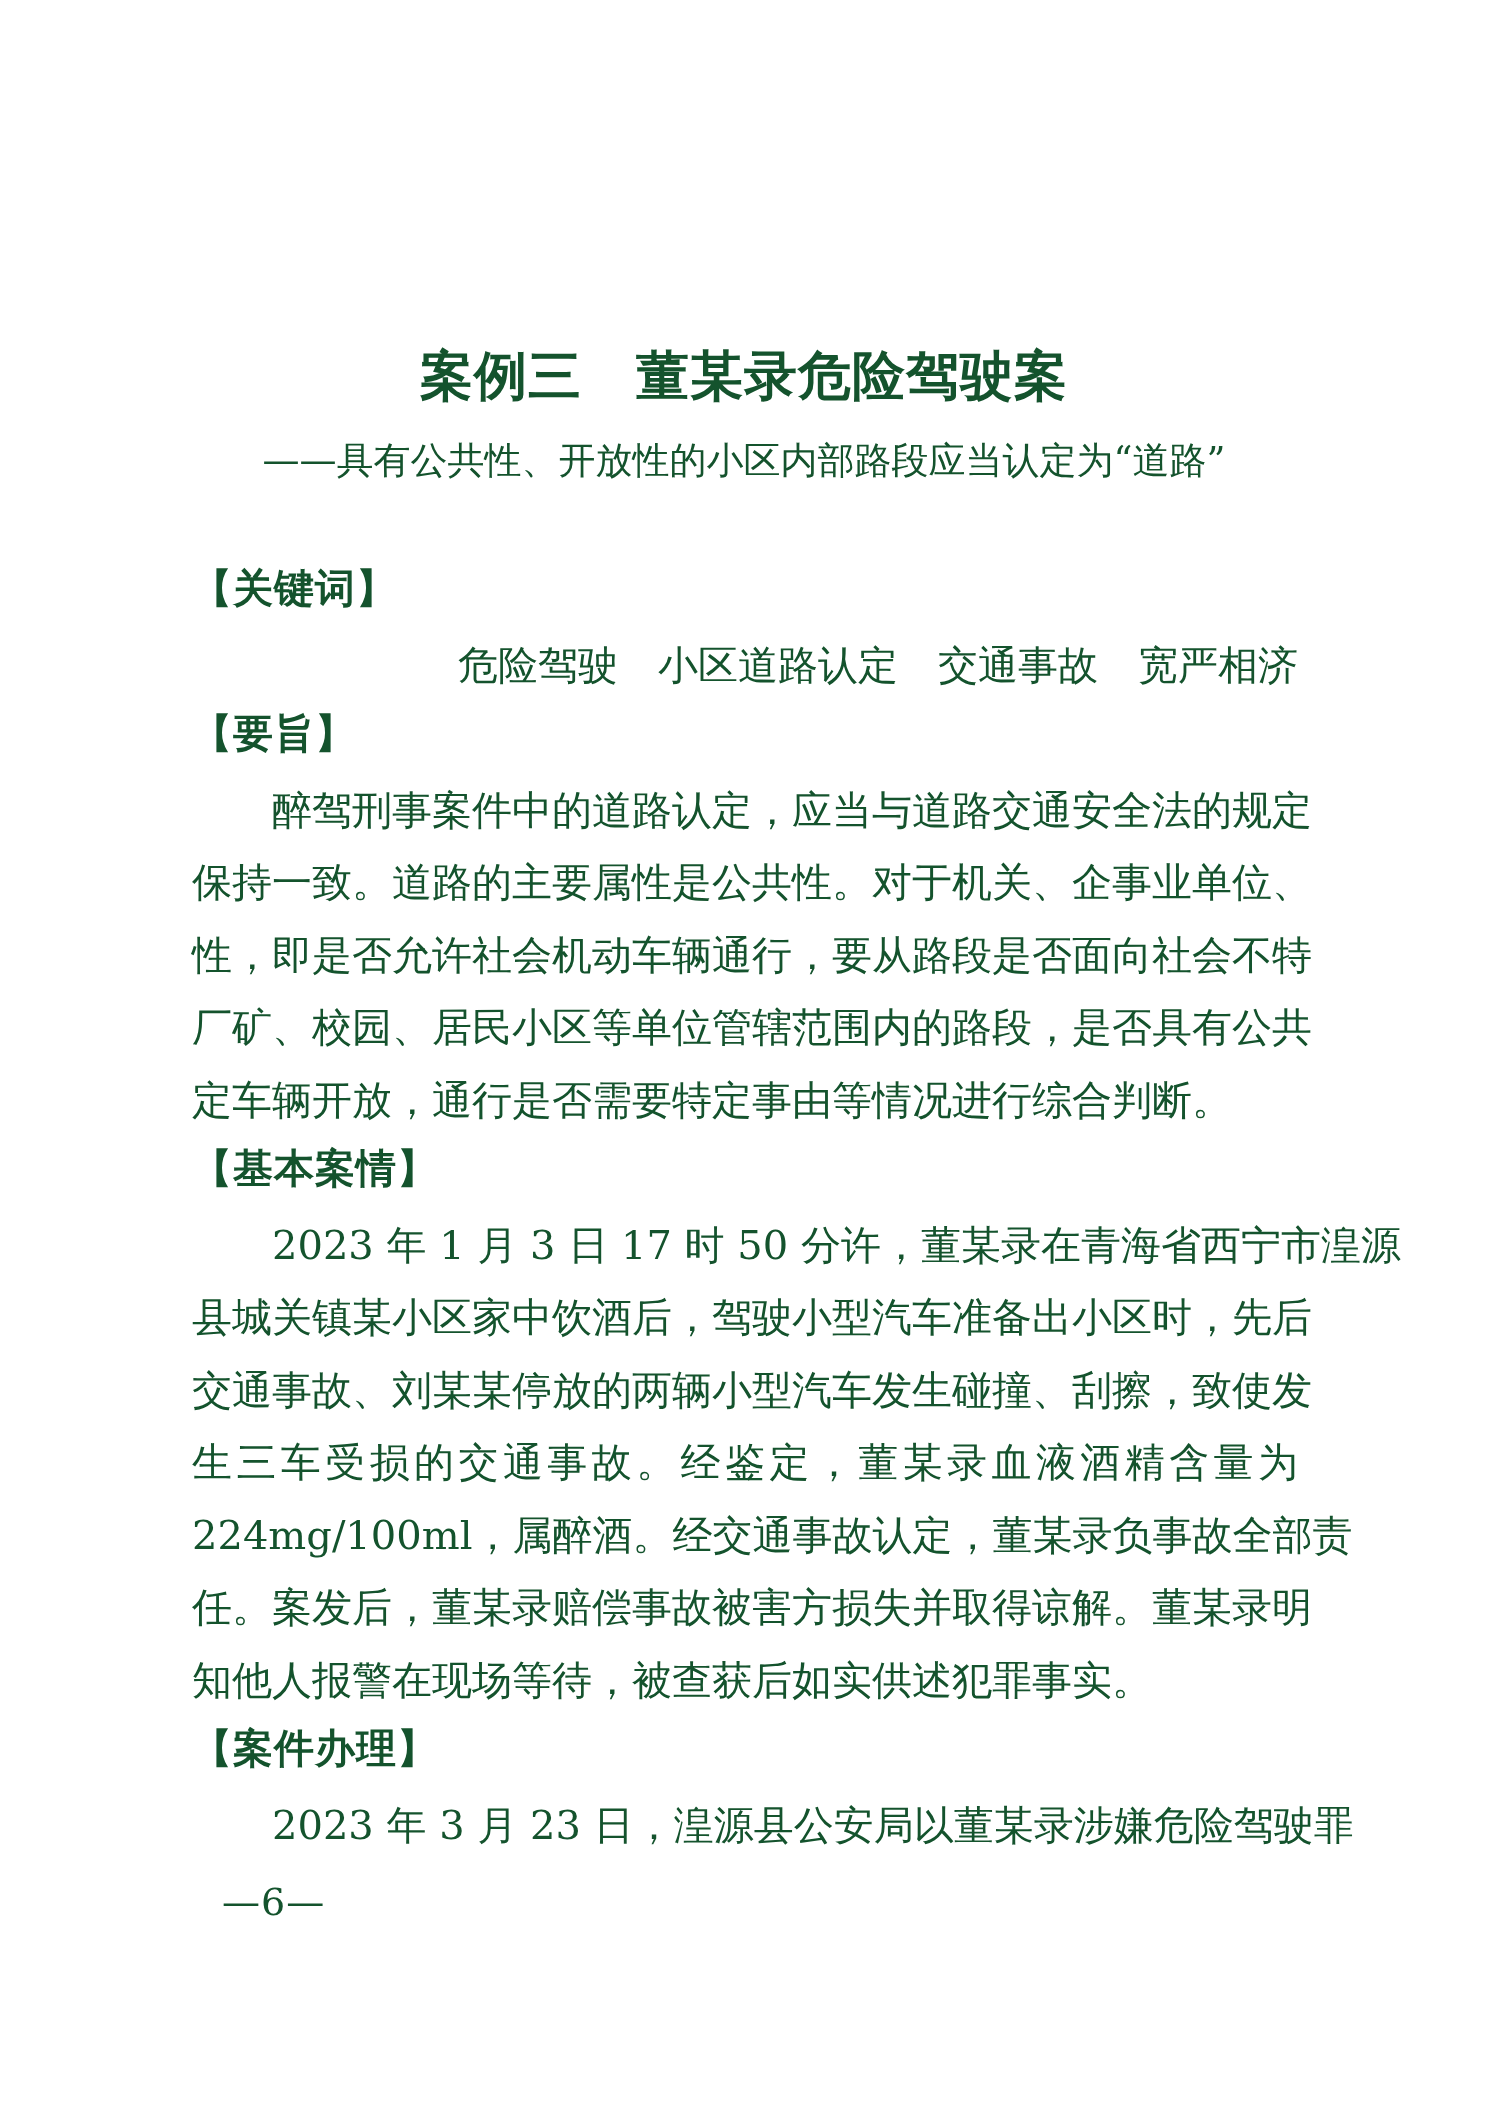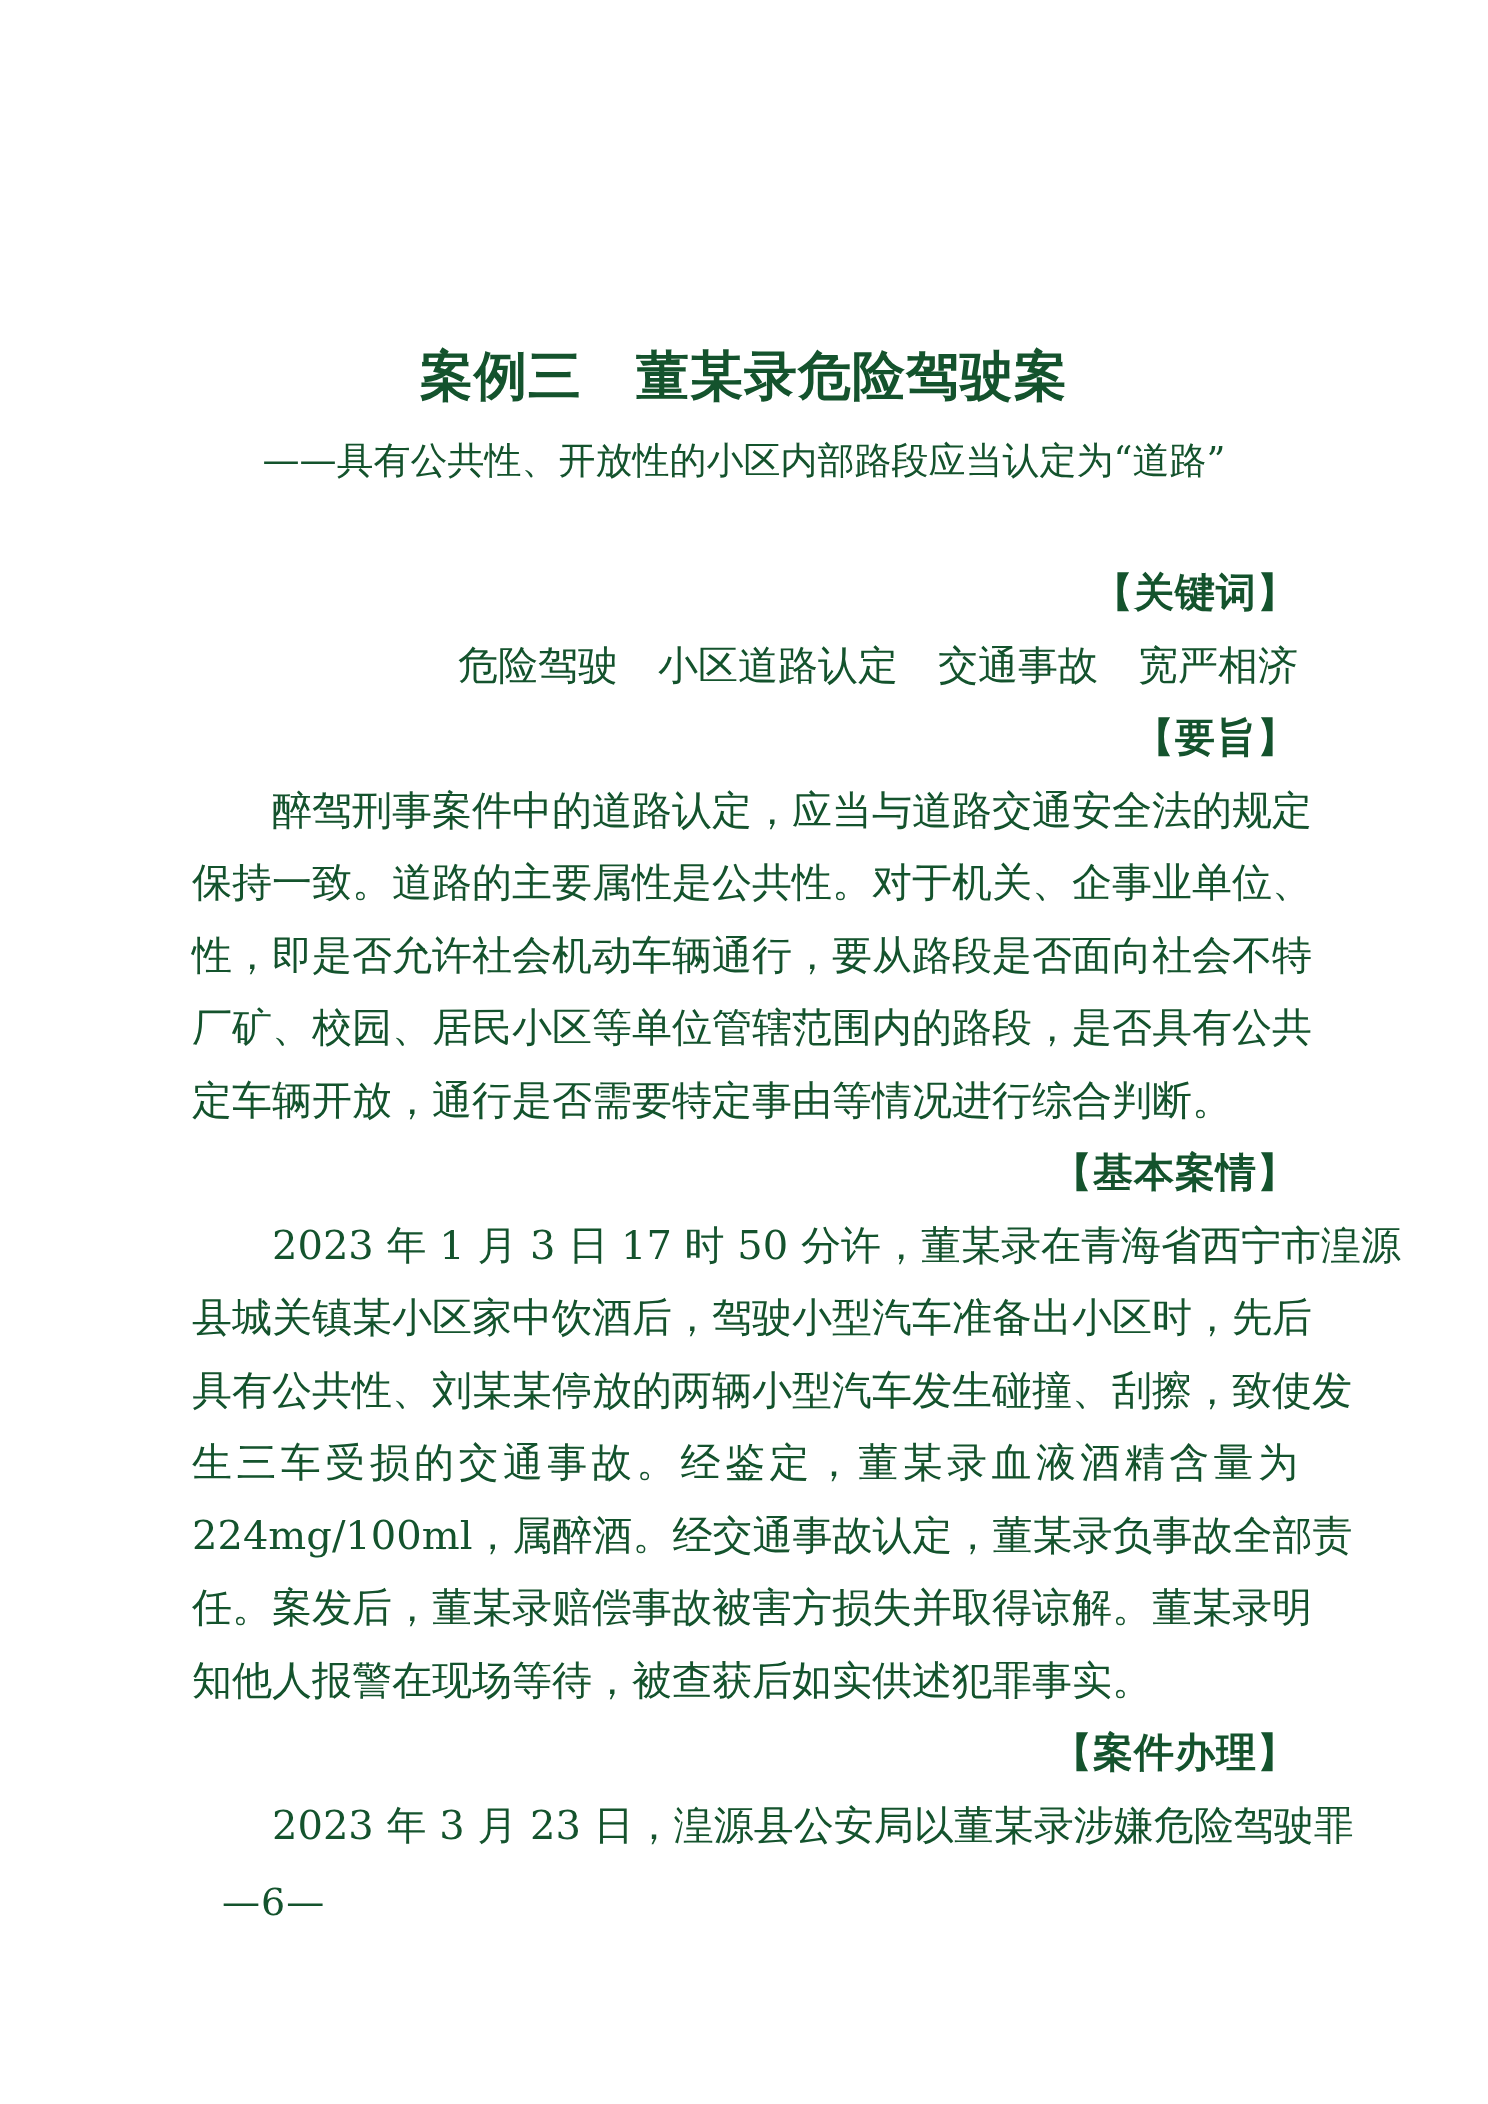--- a/index.html
+++ b/index.html
@@ -43,23 +43,23 @@
   }
   .body-block {
     position: absolute;
     left: 192px;
     width: 1106px;
     top: 556px;
     font-size: 40px;
     line-height: 72.5px;
   }
   .sec-heading {
-    font-family: Liberation Sans, sans-serif;
+    font-family: Liberation Mono, monospace;
     font-weight: bold;
-    text-align: right;
+    text-align: left;
     letter-spacing: 1px;
   }
   .line {
     text-align: justify;
     text-align-last: justify;
     white-space: nowrap;
     
   }
   .line.lastline {
     text-align-last: left;
@@ -102,21 +102,21 @@
     <div class="line indent">醉驾刑事案件中的道路认定，应当与道路交通安全法的规定</div>
     <div class="line">保持一致。道路的主要属性是公共性。对于机关、企事业单位、</div>
     <div class="line">性，即是否允许社会机动车辆通行，要从路段是否面向社会不特</div>
     <div class="line">厂矿、校园、居民小区等单位管辖范围内的路段，是否具有公共</div>
     <div class="line lastline">定车辆开放，通行是否需要特定事由等情况进行综合判断。</div>
 
     <div class="sec-heading">【基本案情】</div>
 
     <div class="line indent">2023 年 1 月 3 日 17 时 50 分许，董某录在青海省西宁市湟源</div>
     <div class="line">县城关镇某小区家中饮酒后，驾驶小型汽车准备出小区时，先后</div>
-    <div class="line">具有公共性、刘某某停放的两辆小型汽车发生碰撞、刮擦，致使发</div>
+    <div class="line">交通事故、刘某某停放的两辆小型汽车发生碰撞、刮擦，致使发</div>
     <div class="line">生三车受损的交通事故。经鉴定，董某录血液酒精含量为</div>
     <div class="line">224mg/100ml，属醉酒。经交通事故认定，董某录负事故全部责</div>
     <div class="line">任。案发后，董某录赔偿事故被害方损失并取得谅解。董某录明</div>
     <div class="line lastline">知他人报警在现场等待，被查获后如实供述犯罪事实。</div>
 
     <div class="sec-heading">【案件办理】</div>
 
     <div class="line indent">2023 年 3 月 23 日，湟源县公安局以董某录涉嫌危险驾驶罪</div>
 
   </div>

